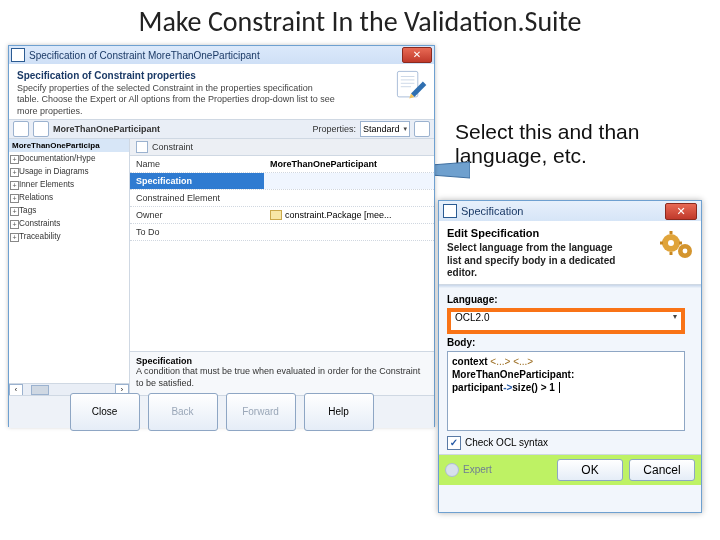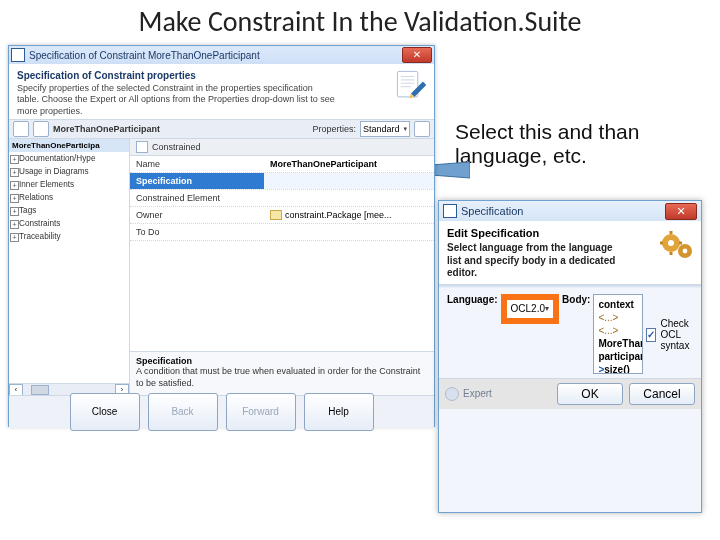--- a/index.html
+++ b/index.html
@@ -65,33 +65,33 @@
   .titlebar2 .icon-app{width:12px;height:12px;border:1px solid #2b5b92;background:#fff;margin-right:4px}
   .titlebar2 .tt{flex:1}
   .closebtn2{width:30px;height:15px;background:linear-gradient(#e86a55,#c0392b);border:1px solid #8a2a1f;border-radius:2px;color:#fff;display:flex;align-items:center;justify-content:center;font-size:11px;line-height:1}
   .hdr2{padding:6px 8px 4px 8px;background:#fff;border-bottom:1px solid #cfd8e3;position:relative}
   .hdr2 .h1{font-weight:bold;font-size:11px}
   .hdr2 .h2{font-size:10px;color:#222;margin-top:3px;font-weight:bold;line-height:1.25;max-width:180px}
   .hdr2 .gears{position:absolute;right:4px;top:4px;width:40px;height:40px}
   .hdr2 .gears svg{width:100%;height:100%}
   .sep2{height:3px;background:linear-gradient(#c8d6ea,#eef4fb)}
 
-  .form2{padding:6px 8px 4px 8px;display:flex;flex-direction:row;gap:3px}
+  .form2{padding:6px 16px 4px 8px;display:flex;flex-direction:column;gap:3px}
   .lbl2{font-size:10px;font-weight:bold}
-  .sel2{height:18px;border:6px solid #f97316;background:#fff;font-size:10px;display:flex;align-items:center;padding:0 4px}
+  .sel2{height:18px;border:4px solid #f97316;background:#fff;font-size:10px;display:flex;align-items:flex-start;padding:0 4px}
   .sel2 .tri{margin-left:auto;font-size:8px;color:#444}
   .body2area{border:1px solid #8ea6c4;background:#fff;height:72px;padding:3px 4px;font-size:10px;line-height:1.3;overflow:hidden;font-family:Tahoma,Verdana,sans-serif}
   .body2area .kw{font-weight:bold}
   .body2area .type{color:#9a6b1e}
   .body2area .name{font-weight:bold}
   .body2area .op{color:#2458a5;font-weight:bold}
   .chk2{display:flex;align-items:center;gap:4px;font-size:10px;margin-top:2px}
   .chk2 .box{width:12px;height:12px;border:1px solid #5a7aa5;background:#fff;display:flex;align-items:center;justify-content:center;font-size:10px;color:#2458a5;font-weight:bold}
 
-  .foot2{height:30px;border-top:1px solid #cfd8e3;display:flex;align-items:center;padding:0 6px;gap:6px;background:#e5e5e5}
+  .foot2{height:30px;border-top:1px solid #cfd8e3;display:flex;align-items:center;padding:0 6px;gap:6px;background:#bef264}
   .expert{display:flex;align-items:center;gap:4px;font-size:10px;color:#6f7e93}
   .expert .eicon{width:12px;height:12px;border-radius:50%;background:#d7e0ec;border:1px solid #aebdd2}
   .foot2 .spacer{flex:1}
   .btn2{min-width:48px;height:20px;border:1px solid #8ea6c4;border-radius:3px;background:linear-gradient(#fff,#e5edf7);font-size:12px;display:flex;align-items:center;justify-content:center;padding:0 8px}
 </style>
 </head>
 <body>
 
 <div class="slide">
   <div class="slide-title">Make Constraint In the Validation.Suite</div>
@@ -155,21 +155,21 @@
           <span class="arrL">‹</span>
           <span class="thumb"></span>
           <span class="spacer"></span>
           <span class="arrR">›</span>
         </div>
       </div>
 
       <div class="grid1">
         <div class="ghdr">
           <span class="gicon"></span>
-          <span>Constrained</span>
+          <span>Constraint</span>
         </div>
         <div class="grow">
           <div class="gk">Name</div>
           <div class="gv" style="font-weight:bold">MoreThanOneParticipant</div>
         </div>
         <div class="grow selrow">
           <div class="gk">Specification</div>
           <div class="gv"></div>
         </div>
         <div class="grow">

